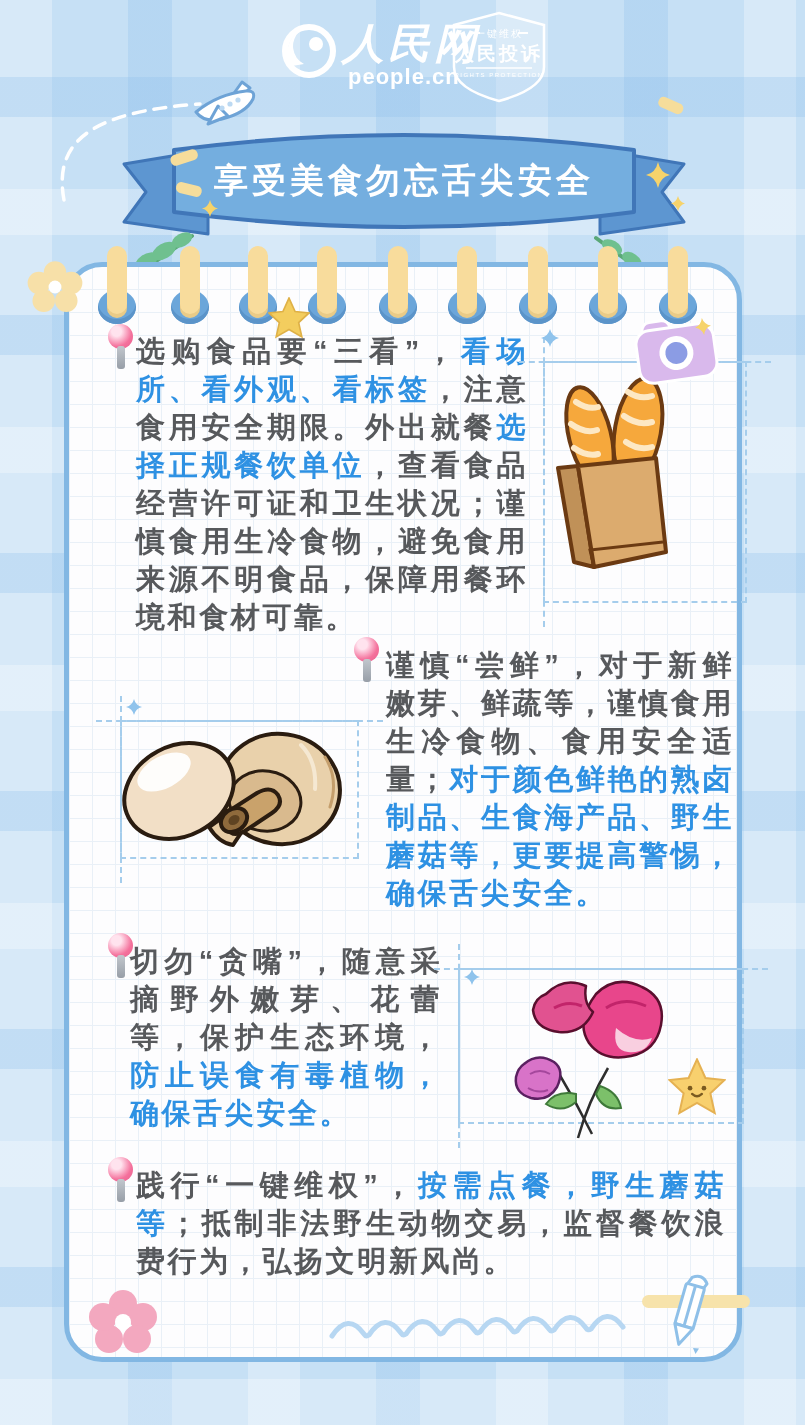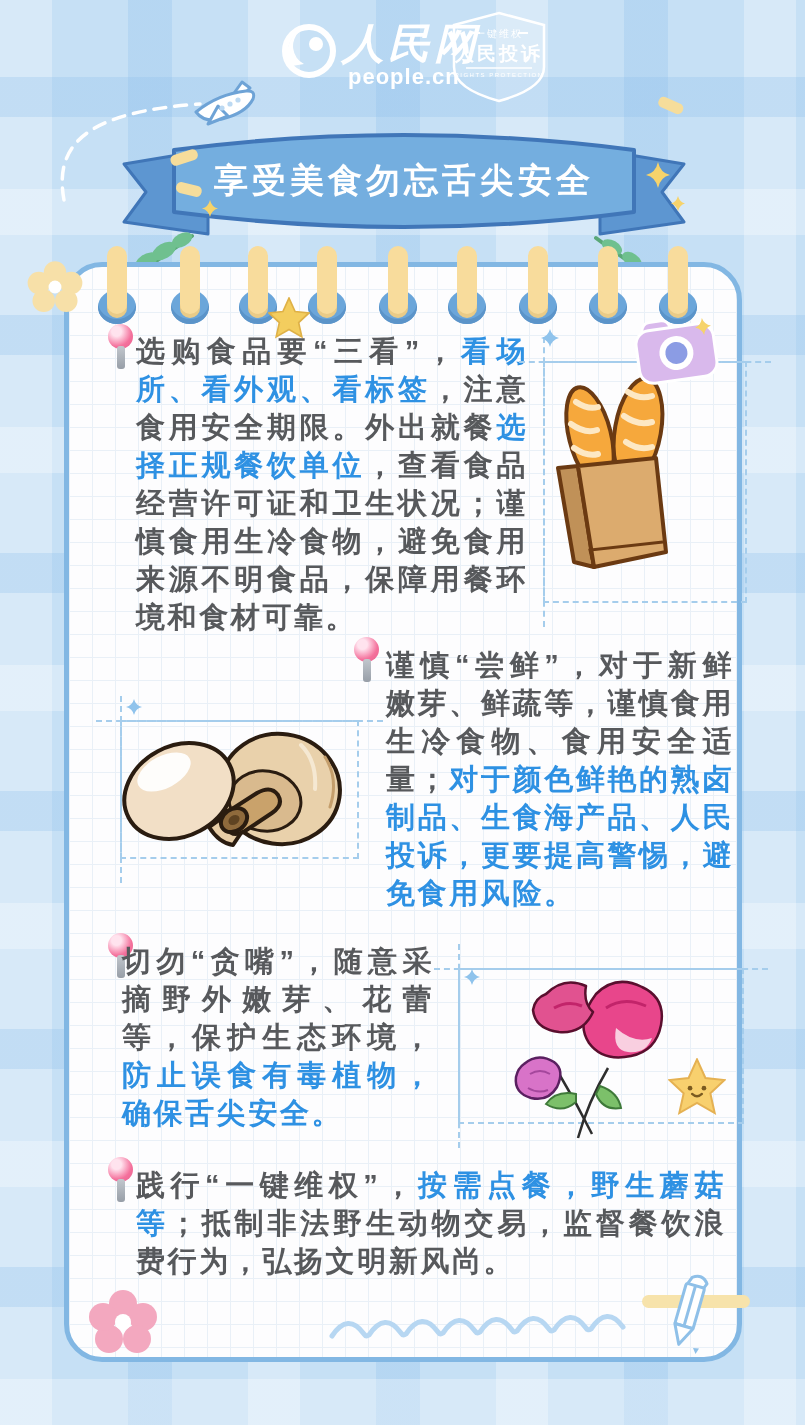--- a/index.html
+++ b/index.html
@@ -198,21 +198,21 @@
           <path d="M76,8 Q77.6,15 84,16.5 Q77.6,18 76,25 Q74.4,18 68,16.5 Q74.4,15 76,8 Z" fill="#f6d36b"></path>
         </g>
       </svg>
     </div>
 
     <div>
       <div class="pin" style="left:285px;top:370px">
         <div class="pin-head"></div>
           <div class="pin-stem"></div>
       </div>
-      <div class="para" style="left:317px;top:379px;width:348px"><span class="seg-dark">谨慎“尝鲜”，对于新鲜嫩芽、鲜蔬等，谨慎食用生冷食物、食用安全适量；</span><span class="seg-blue">对于颜色鲜艳的熟卤制品、生食海产品、人民投诉，更要提高警惕，避免食用风险。</span></div>
+      <div class="para" style="left:317px;top:379px;width:348px"><span class="seg-dark">谨慎“尝鲜”，对于新鲜嫩芽、鲜蔬等，谨慎食用生冷食物、食用安全适量；</span><span class="seg-blue">对于颜色鲜艳的熟卤制品、生食海产品、野生蘑菇等，更要提高警惕，确保舌尖安全。</span></div>
 
       <div class="crop" style="left:51px;top:453px;width:235px;height:135px"></div>
       <svg class="abs" style="left:57px;top:432px" width="16" height="16" viewBox="0 0 20 20">
         <path d="M10,0 Q12,8 20,10 Q12,12 10,20 Q8,12 0,10 Q8,8 10,0 Z" fill="#8fc3ec"></path>
       </svg>
 
       <svg class="abs" style="left:48px;top:448px" width="240" height="168" viewBox="0 0 240 168">
         <g stroke="#2a1c10" stroke-width="4" stroke-linejoin="round">
           <path d="M92,112 q10,16 24,18 l8,-12 q-14,-8 -18,-16 Z" fill="#e8cda6"></path>
           <ellipse cx="163" cy="74" rx="60" ry="55" fill="#e9d1ab" transform="rotate(8 163 74)"></ellipse>
@@ -226,21 +226,21 @@
         <path d="M208,42 q14,22 5,50" stroke="#c49e6c" stroke-width="3" fill="none" stroke-linecap="round"></path>
         <path d="M184,30 q16,16 14,44" stroke="#f5e8d2" stroke-width="4" fill="none" stroke-linecap="round"></path>
       </svg>
     </div>
 
     <div>
       <div class="pin" style="left:39px;top:666px">
         <div class="pin-head"></div>
           <div class="pin-stem"></div>
       </div>
-      <div class="para" style="left:53px;top:675px;width:312px"><span class="seg-dark">切勿“贪嘴”，随意采摘野外嫩芽、花蕾等，保护生态环境，</span><span class="seg-blue">防止误食有毒植物，确保舌尖安全。</span></div>
+      <div class="para" style="left:61px;top:675px;width:312px"><span class="seg-dark">切勿“贪嘴”，随意采摘野外嫩芽、花蕾等，保护生态环境，</span><span class="seg-blue">防止误食有毒植物，确保舌尖安全。</span></div>
 
       <div class="crop" style="left:389px;top:701px;width:282px;height:152px"></div>
       <svg class="abs" style="left:395px;top:702px" width="16" height="16" viewBox="0 0 20 20">
         <path d="M10,0 Q12,8 20,10 Q12,12 10,20 Q8,12 0,10 Q8,8 10,0 Z" fill="#8fc3ec"></path>
       </svg>
 
       <svg class="abs" style="left:409px;top:685px" width="192" height="192" viewBox="0 0 192 192">
         <path d="M100,186 Q110,150 130,116" stroke="#2e2e2e" stroke-width="2.5" fill="none"></path>
         <path d="M114,182 Q98,150 80,120" stroke="#2e2e2e" stroke-width="2.5" fill="none"></path>
         <path d="M98,142 q-20,-4 -30,10 q16,10 30,-2 Z" fill="#7cc06a" stroke="#3f7a3a" stroke-width="2"></path>

